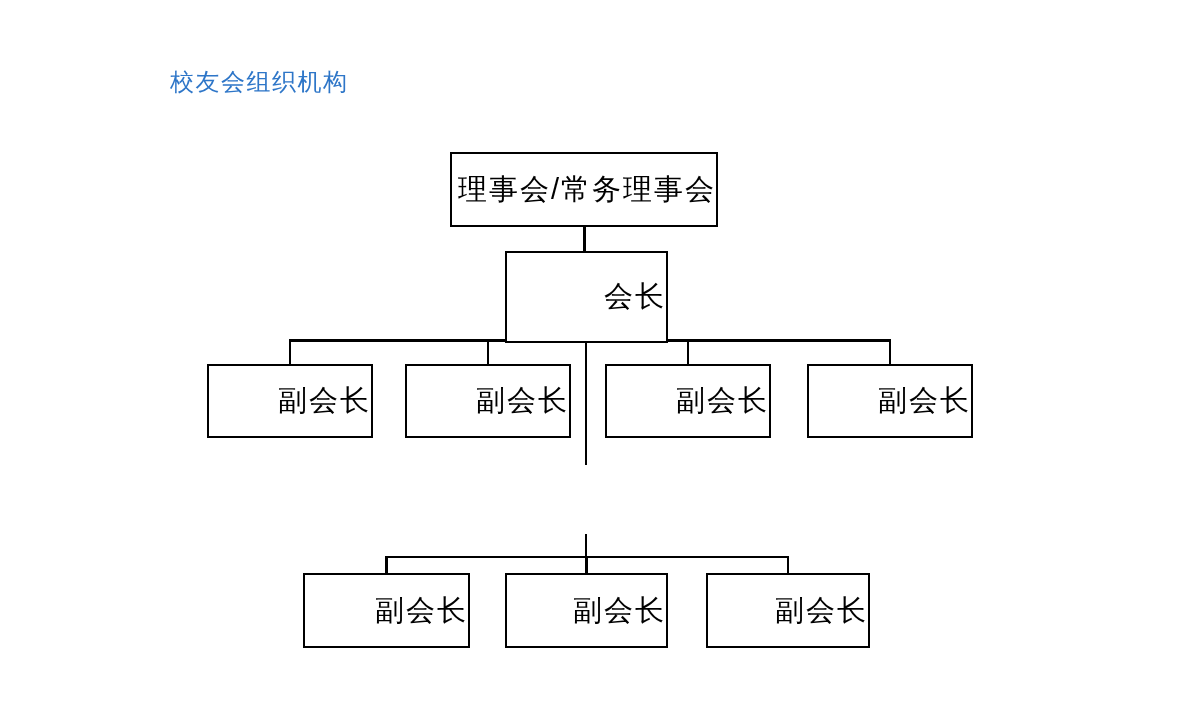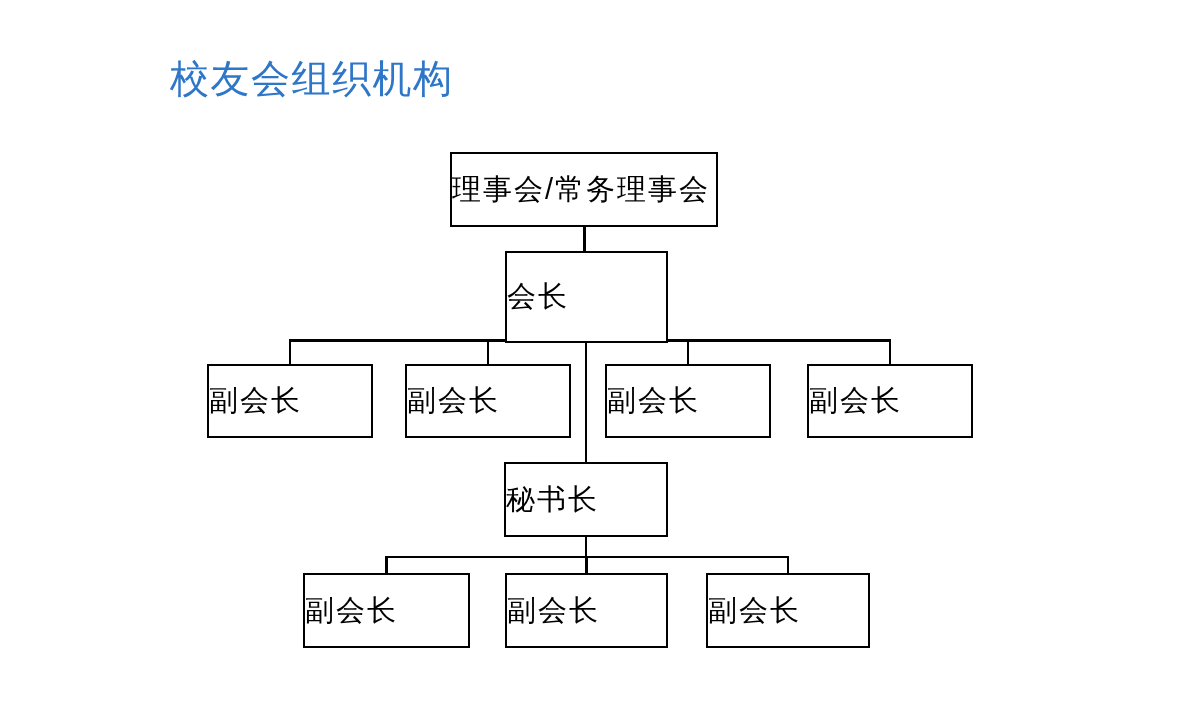--- a/index.html
+++ b/index.html
@@ -9,35 +9,35 @@
     width: 1182px;
     height: 719px;
     background: #ffffff;
     overflow: hidden;
     font-family: "Liberation Sans", sans-serif;
   }
   .title {
     position: absolute;
     left: 170px;
     top: 62px;
-    font-family: Liberation Mono, monospace;
+    font-family: Liberation Serif, serif;
     font-weight: 400;
-    font-size: 39px;
+    font-size: 24px;
     line-height: 40px;
     letter-spacing: 1.5px;
     color: #2e76c8;
     white-space: nowrap;
   }
   .node {
     position: absolute;
     background: #ffffff;
     border: 2.5px solid #000000;
     display: flex;
     align-items: center;
-    justify-content: flex-start;
+    justify-content: flex-end;
     font-size: 29px;
     letter-spacing: 2px;
     color: #000000;
     white-space: nowrap;
     z-index: 2;
   }
   .line {
     position: absolute;
     background: #000000;
     z-index: 1;
@@ -102,23 +102,20 @@
   </div>
   <div class="node" id="n-vp2">
     <span>副会长</span>
   </div>
   <div class="node" id="n-vp3">
     <span>副会长</span>
   </div>
   <div class="node" id="n-vp4">
     <span>副会长</span>
   </div>
-  <div class="node" id="n-sec">
-    <span>秘书长</span>
-  </div>
   <div class="node" id="n-d1">
     <span>副会长</span>
   </div>
   <div class="node" id="n-d2">
     <span>副会长</span>
   </div>
   <div class="node" id="n-d3">
     <span>副会长</span>
   </div>
 

